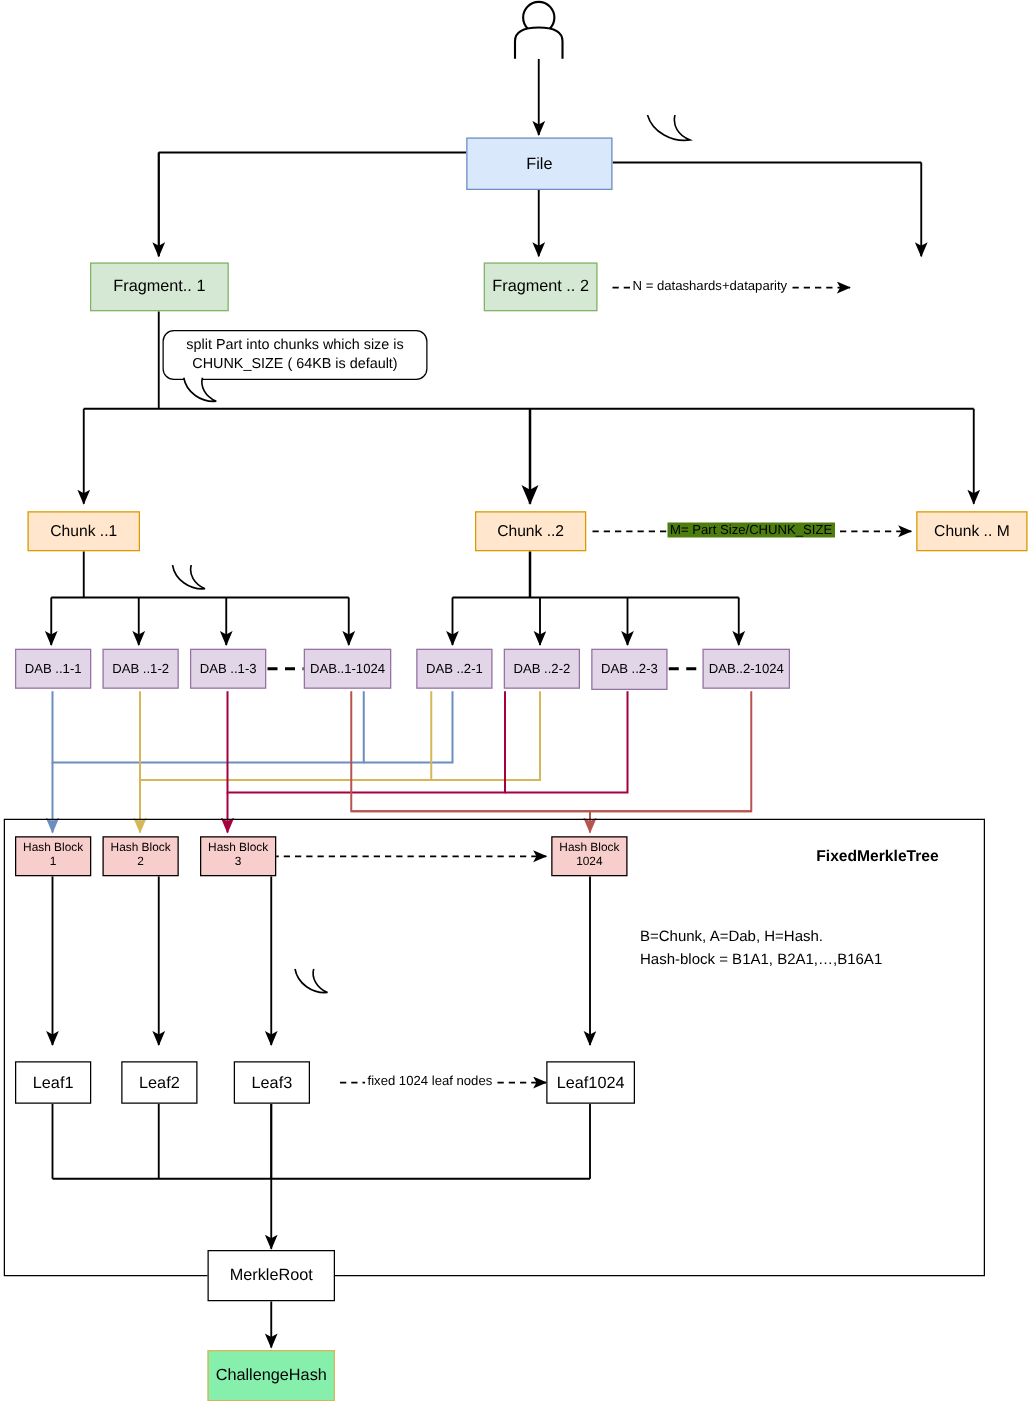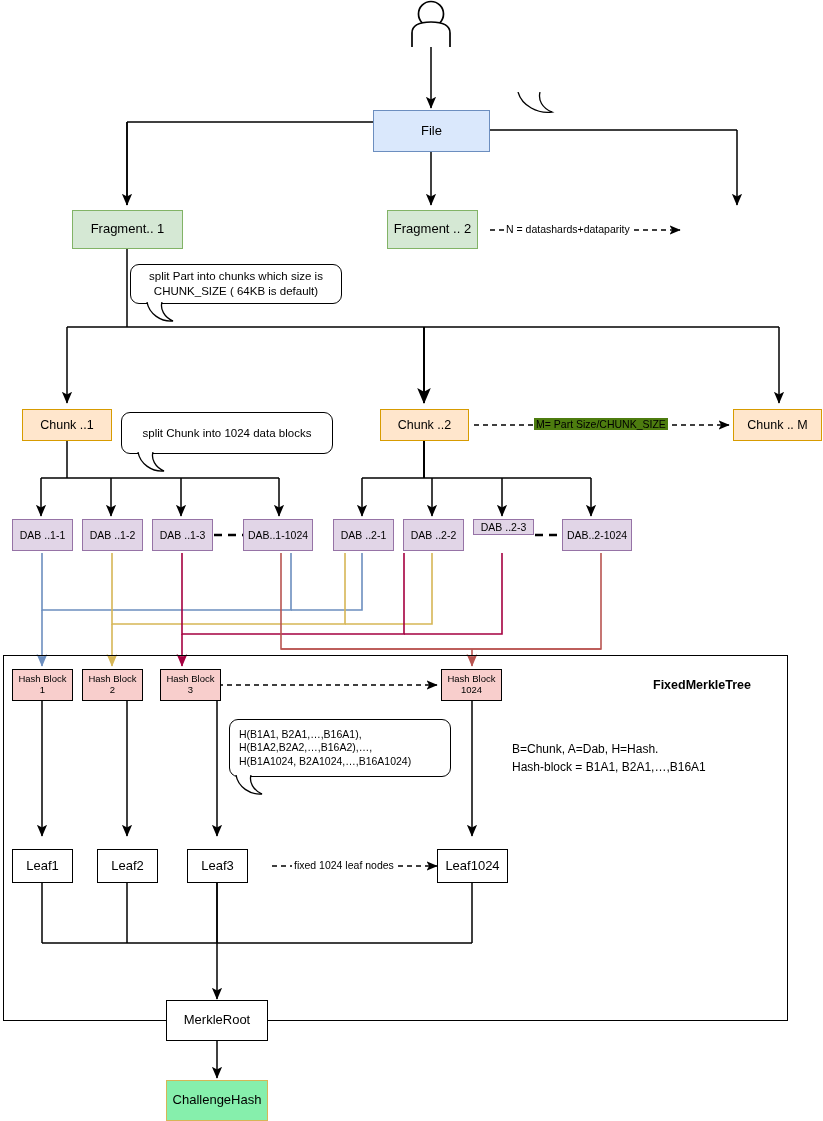--- a/index.html
+++ b/index.html
@@ -162,21 +162,21 @@
   <div class="node n-dab" style="left:243px;top:519px;width:70px;height:32px;font-size:10.5px;">
     <span>DAB..1-1024</span>
   </div>
 
   <div class="node n-dab" style="left:333px;top:519px;width:61px;height:32px;font-size:10.5px;">
     <span>DAB ..2-1</span>
   </div>
   <div class="node n-dab" style="left:403px;top:519px;width:61px;height:32px;font-size:10.5px;">
     <span>DAB ..2-2</span>
   </div>
-  <div class="node n-dab" style="left:473px;top:519px;width:61px;height:16px;font-size:10.5px;">
+  <div class="node n-dab" style="left:473px;top:519px;width:61px;height:33px;font-size:10.5px;">
     <span>DAB ..2-3</span>
   </div>
   <div class="node n-dab" style="left:562px;top:519px;width:70px;height:32px;font-size:10.5px;">
     <span>DAB..2-1024</span>
   </div>
 
   <div class="container-box" style="left:3px;top:655px;width:785px;height:366px;"></div>
   <div class="lbl lbl-bold" style="left:653px;top:678px;font-size:12.5px;">FixedMerkleTree</div>
   <div class="lbl-multi" style="left:512px;top:740px;font-size:12px;">B=Chunk, A=Dab, H=Hash.
 Hash-block = B1A1, B2A1,…,B16A1</div>
@@ -221,28 +221,24 @@
   <svg class="actor" style="left:516px;top:92px;" width="50" height="26" viewBox="0 0 50 26">
     <path d="M2,0 C6,14 22,22 36,20 C26,16 22,8 24,0" fill="#fff" stroke="#000" stroke-width="1.3"></path>
   </svg>
 
   <div class="callout" style="left:130px;top:264px;width:212px;height:40px;font-size:11.5px;white-space:pre-line;">split Part into chunks which size is
 CHUNK_SIZE ( 64KB is default)</div>
   <svg class="actor" style="left:145px;top:302px;" width="44" height="24" viewBox="0 0 44 24">
     <path d="M2,0 C4,12 16,20 28,19 C19,15 15,7 17,0" fill="#fff" stroke="#000" stroke-width="1.3"></path>
   </svg>
 
-  <div class="callout" style="left:121px;top:412px;width:212px;height:42px;font-size:11.5px;">split Chunk into 1024 data blocks</div>
   <svg class="actor" style="left:136px;top:452px;" width="44" height="24" viewBox="0 0 44 24">
     <path d="M2,0 C4,12 16,20 28,19 C19,15 15,7 17,0" fill="#fff" stroke="#000" stroke-width="1.3"></path>
   </svg>
 
-  <div class="callout left-align" style="left:229px;top:719px;width:222px;height:58px;font-size:10.5px;padding:6px 9px;white-space:pre-line;">H(B1A1, B2A1,…,B16A1),
-H(B1A2,B2A2,…,B16A2),…,
-H(B1A1024, B2A1024,…,B16A1024)</div>
   <svg class="actor" style="left:234px;top:775px;" width="44" height="24" viewBox="0 0 44 24">
     <path d="M2,0 C4,12 16,20 28,19 C19,15 15,7 17,0" fill="#fff" stroke="#000" stroke-width="1.3"></path>
   </svg>
 
   <div class="lbl" style="left:504px;top:223px;font-size:10.5px;background:#fff;padding:0 2px;">N = datashards+dataparity</div>
   <div class="lbl" style="left:534px;top:418px;font-size:10.5px;background:#4d7c0f;padding:0 2px;">M= Part Size/CHUNK_SIZE</div>
   <div class="lbl" style="left:292px;top:859px;font-size:10.5px;background:#fff;padding:0 2px;">fixed 1024 leaf nodes</div>
 
 </div>
 

